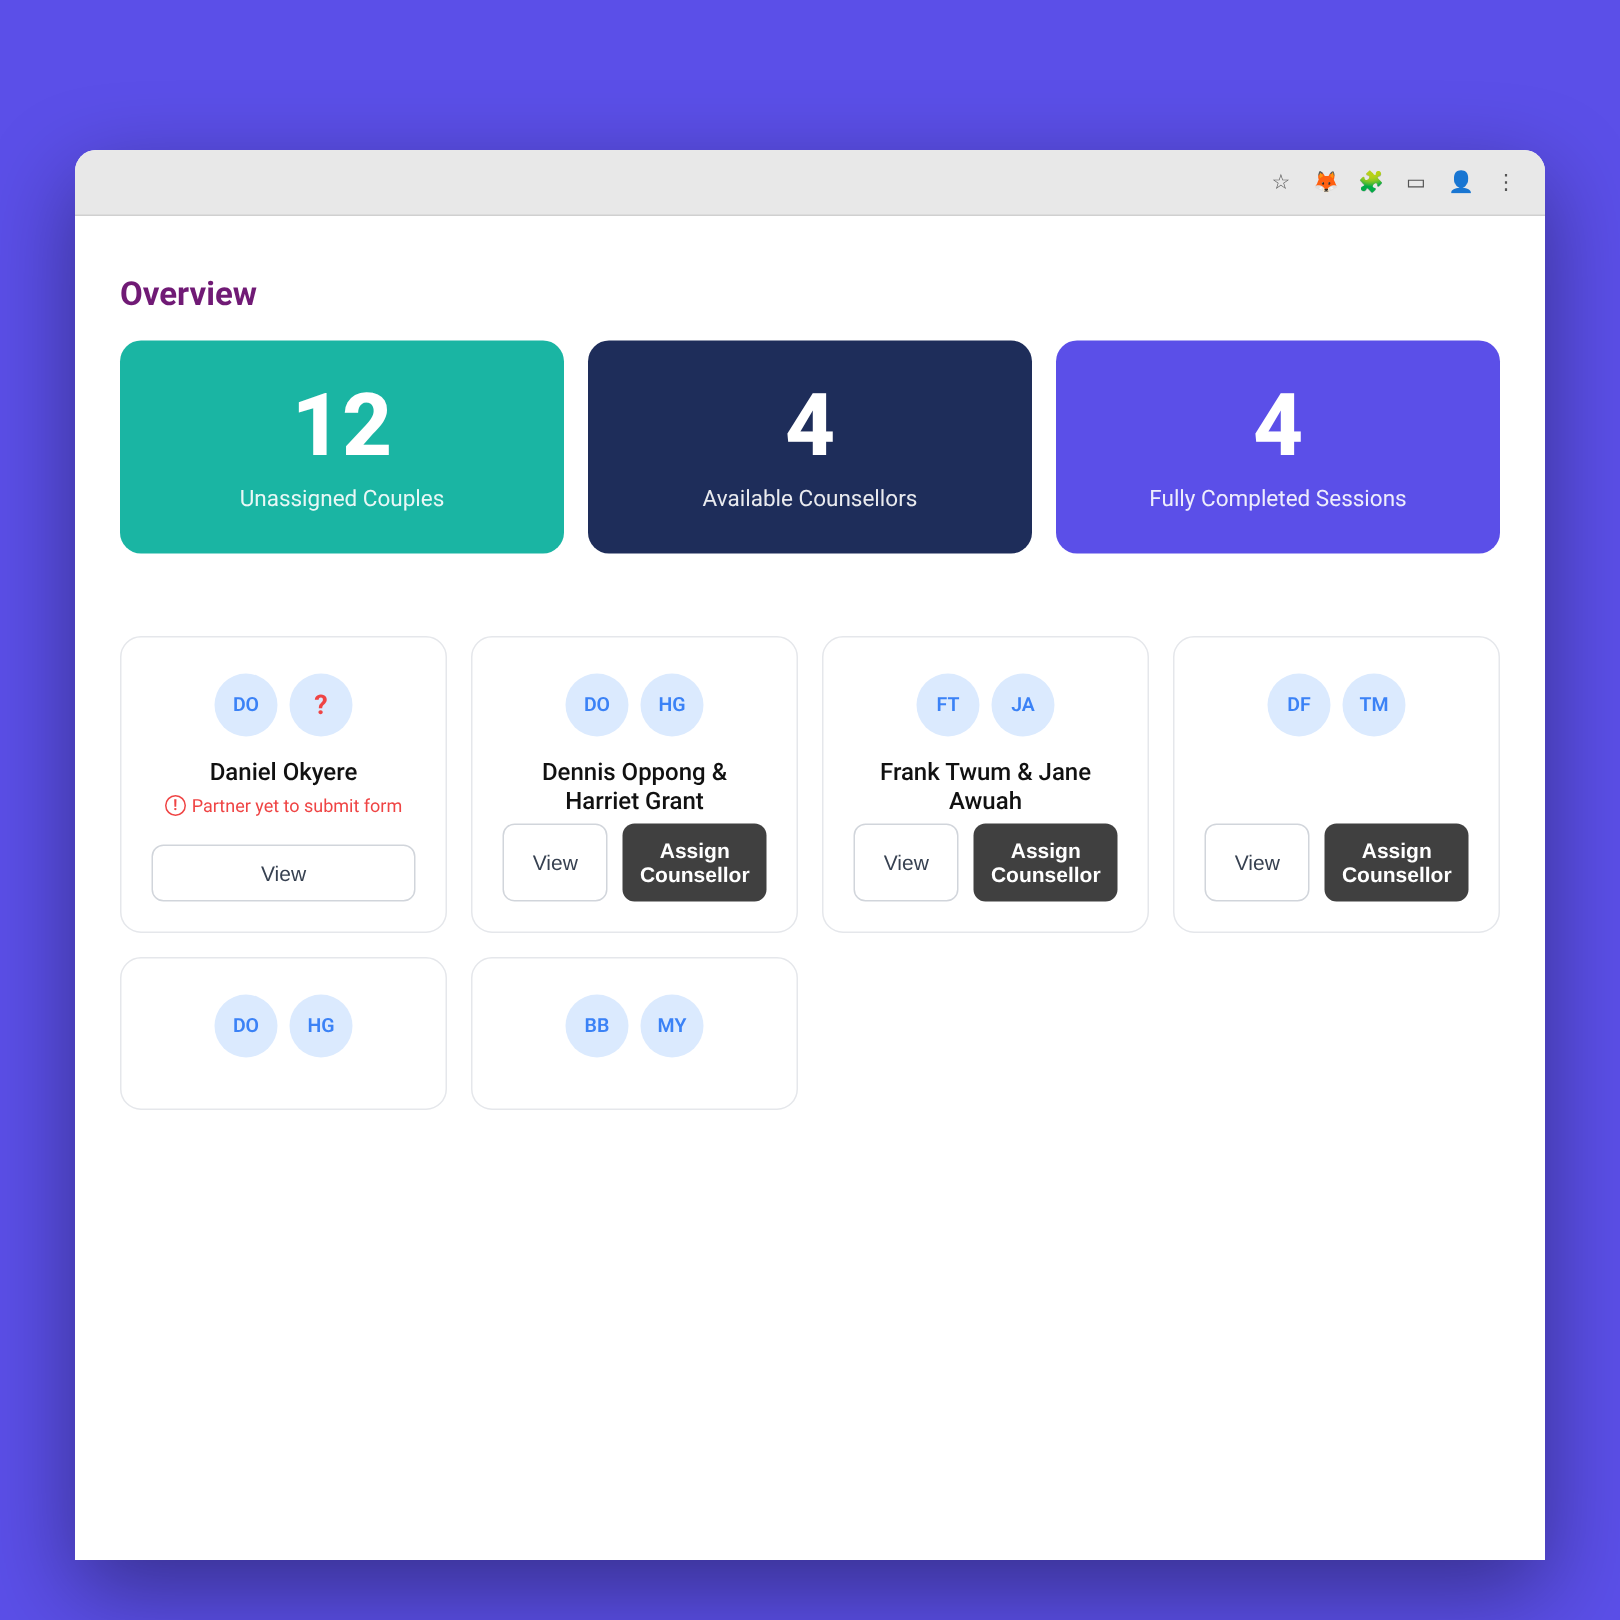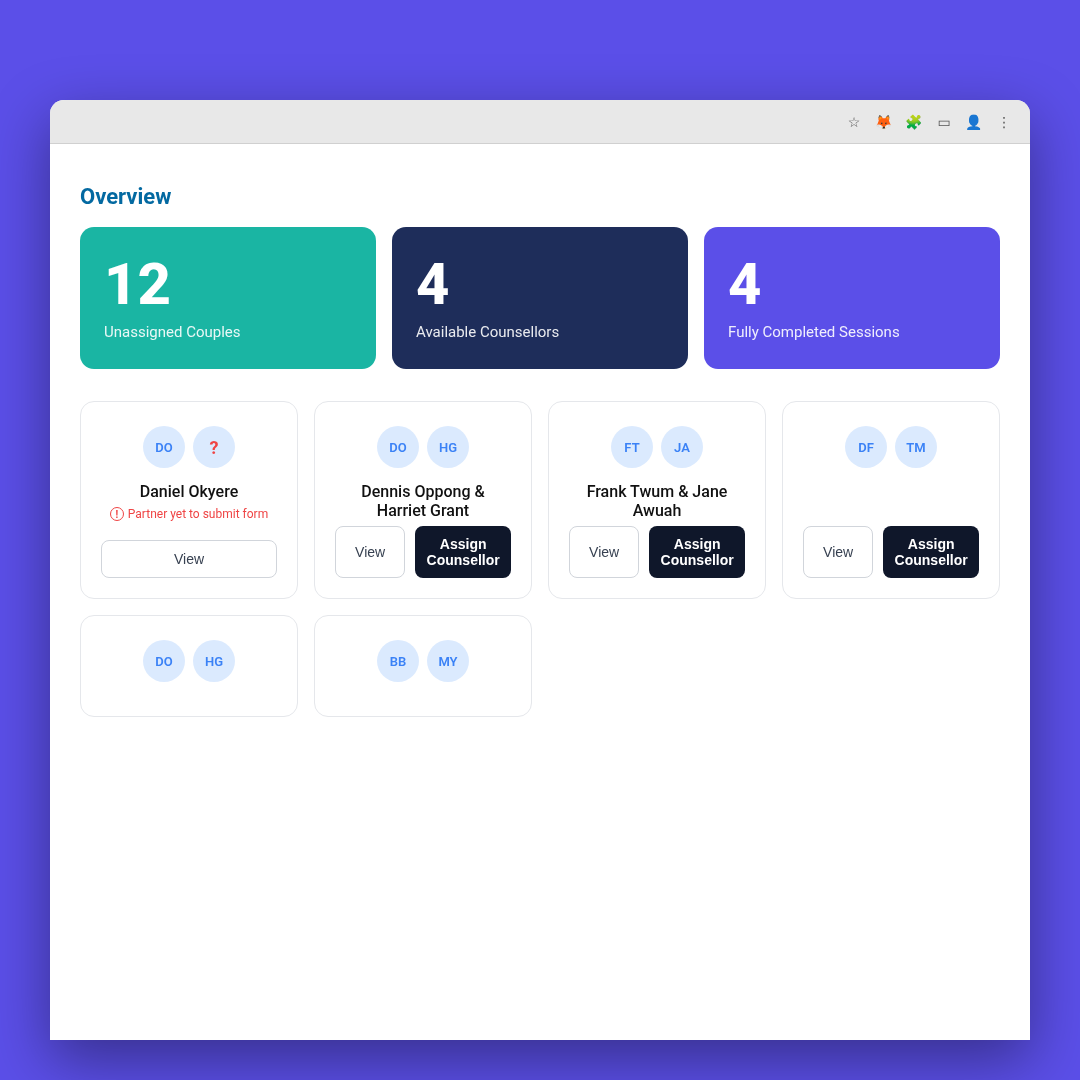--- a/index.html
+++ b/index.html
@@ -54,29 +54,30 @@
     .browser-content {
       background: #ffffff;
       flex: 1;
       overflow-y: auto;
       padding: 40px 30px 30px 30px;
     }
 
     .overview-title {
       font-size: 22px;
       font-weight: 700;
-      color: #0369a1;
+      color: #701a75;
       margin-bottom: 18px;
     }
 
     .stats-grid {
       display: grid;
       grid-template-columns: 1fr 1fr 1fr;
       gap: 16px;
-      margin-bottom: 32px;
+      margin-bottom: 55px;
+      text-align: center;
     }
 
     .stat-card {
       border-radius: 14px;
       padding: 28px 24px;
       color: white;
     }
 
     .stat-card.teal {
       background: #1ab5a3;
@@ -199,21 +200,21 @@
       font-weight: 500;
       cursor: pointer;
       text-align: center;
     }
 
     .btn-assign {
       flex: 1.4;
       padding: 10px 0;
       border: none;
       border-radius: 8px;
-      background: #0f172a;
+      background: #404040;
       color: #fff;
       font-size: 14px;
       font-weight: 600;
       cursor: pointer;
       text-align: center;
     }
 
     .btn-view-only {
       width: 100%;
       padding: 10px 0;

